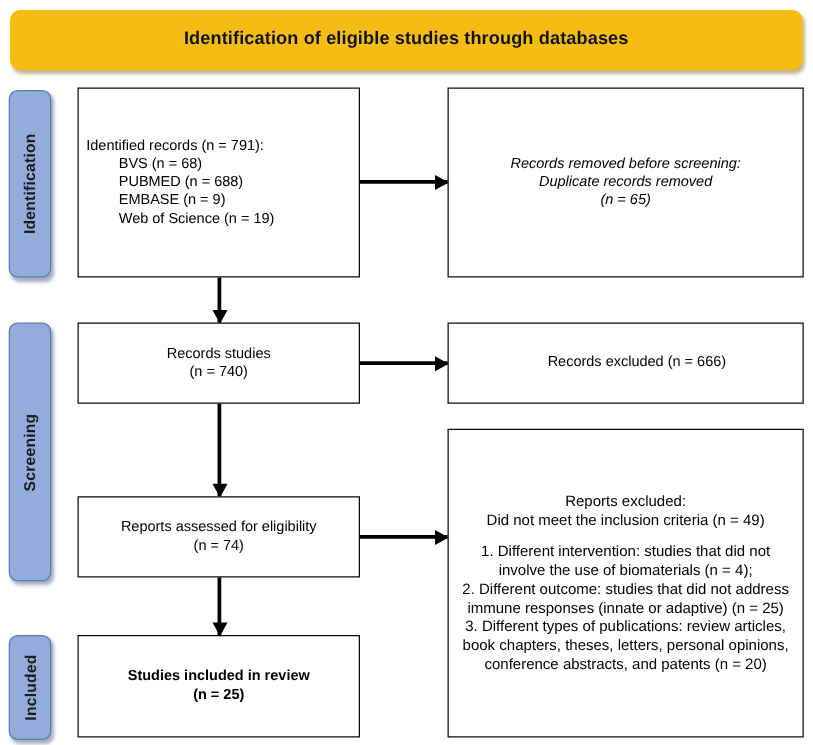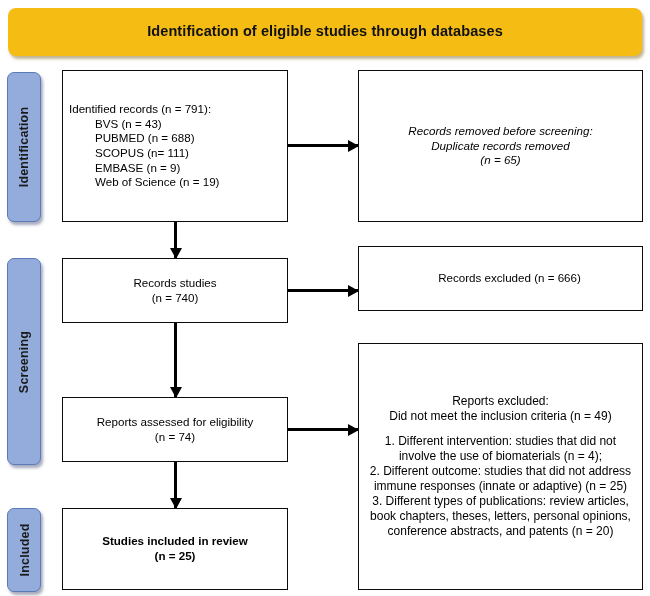--- a/index.html
+++ b/index.html
@@ -80,21 +80,21 @@
     color: #000000;
     font-size: 11.6px;
     line-height: 1.26;
   }
   .box .inner { width: 100%; }
   .box.left-align { text-align: left; }
 
   #box-identified      { left: 62px;  top: 70px;  width: 226px; height: 152px; }
   #box-removed         { left: 358px; top: 70px;  width: 285px; height: 152px; font-style: italic; }
   #box-screened        { left: 62px;  top: 258px; width: 226px; height: 65px; }
-  #box-excluded        { left: 358px; top: 246px; width: 285px; height: 65px; padding-left: 24px; }
+  #box-excluded        { left: 358px; top: 258px; width: 285px; height: 65px; padding-left: 24px; }
   #box-eligibility     { left: 62px;  top: 397px; width: 226px; height: 65px; justify-content: flex-end; }
   #box-reports-excluded{ left: 358px; top: 343px; width: 285px; height: 247px; font-size: 12px; }
   #box-included        { left: 62px;  top: 508px; width: 226px; height: 82px; font-weight: bold; }
   .indent-1 { padding-left: 26px; }
   .para-gap { height: 10px; }
 
   
   .arrow-h {
     position: absolute;
     height: 3px;
@@ -148,23 +148,22 @@
   <div class="phase" id="phase-screening">
     <span>Screening</span>
   </div>
   <div class="phase" id="phase-included">
     <span>Included</span>
   </div>
 
   <div class="box left-align" id="box-identified">
     <div class="inner">
       <div>Identified records (n = 791):</div>
-      <div class="indent-1">BVS (n = 43)</div>
+      <div class="indent-1">BVS (n = 68)</div>
       <div class="indent-1">PUBMED (n = 688)</div>
-      <div class="indent-1">SCOPUS (n= 111)</div>
       <div class="indent-1">EMBASE (n = 9)</div>
       <div class="indent-1">Web of Science (n = 19)</div>
     </div>
   </div>
 
   <div class="box" id="box-removed">
     <div class="inner">
       <div>Records removed before screening:</div>
       <div>Duplicate records removed</div>
       <div>(n = 65)</div>

